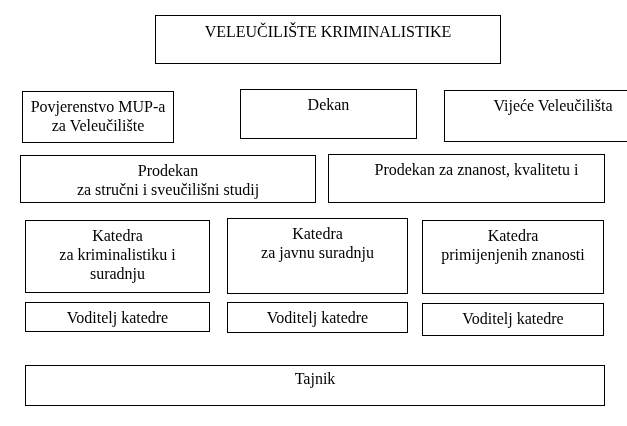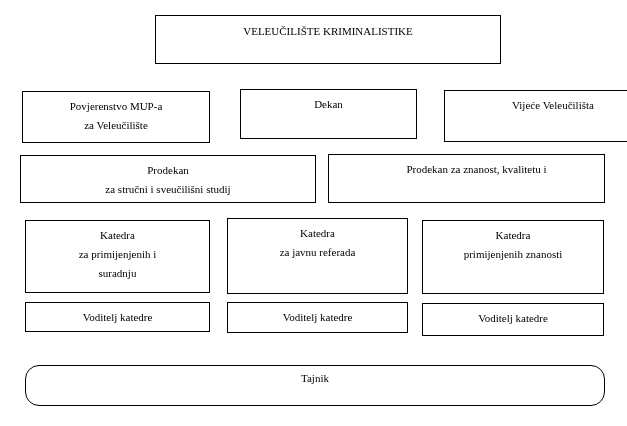--- a/index.html
+++ b/index.html
@@ -12,39 +12,39 @@
     color: #000000;
     overflow: hidden;
   }
   .box {
     position: absolute;
     box-sizing: border-box;
     border: 1.5px solid #000000;
     background: #ffffff;
     text-align: center;
     padding-top: 5px;
-    font-size: 11px;
+    font-size: 16px;
     line-height: 19px;
   }
   .line { white-space: nowrap; }
 
   
   .b-title        { left: 155px; top: 15px;  width: 346px; height: 49px; padding-top: 6px; }
-  .b-povjerenstvo { left: 22px;  top: 91px;  width: 188px; height: 52px; }
+  .b-povjerenstvo { left: 22px;  top: 91px;  width: 152px; height: 52px; }
   .b-dekan        { left: 240px; top: 89px;  width: 177px; height: 50px; }
   .b-vijece       { left: 444px; top: 90px;  width: 218px; height: 52px; }
   .b-prodekan1    { left: 20px;  top: 155px; width: 296px; height: 48px; }
   .b-prodekan2    { left: 328px; top: 154px; width: 277px; height: 49px; padding-left: 20px; }
   .b-katedra1     { left: 25px;  top: 220px; width: 185px; height: 73px; }
   .b-katedra2     { left: 227px; top: 218px; width: 181px; height: 76px; }
   .b-katedra3     { left: 422px; top: 220px; width: 182px; height: 74px; }
   .b-voditelj1    { left: 25px;  top: 302px; width: 185px; height: 30px; }
   .b-voditelj2    { left: 227px; top: 302px; width: 181px; height: 31px; }
   .b-voditelj3    { left: 422px; top: 303px; width: 182px; height: 33px; }
-  .b-tajnik       { left: 25px;  top: 365px; width: 580px; height: 41px; padding-top: 3px; border-radius: 14px; }
+  .b-tajnik       { left: 25px;  top: 365px; width: 580px; height: 41px; padding-top: 3px; }
 </style>
 </head>
 <body>
 
 <div class="canvas">
 
   <div class="box b-title">
     <div class="line">VELEUČILIŠTE KRIMINALISTIKE</div>
   </div>
 
@@ -65,27 +65,27 @@
     <div class="line">Prodekan</div>
     <div class="line">za stručni i sveučilišni studij</div>
   </div>
 
   <div class="box b-prodekan2">
     <div class="line">Prodekan za znanost, kvalitetu i</div>
   </div>
 
   <div class="box b-katedra1">
     <div class="line">Katedra</div>
-    <div class="line">za primijenjenih i</div>
+    <div class="line">za kriminalistiku i</div>
     <div class="line">suradnju</div>
   </div>
 
   <div class="box b-katedra2">
     <div class="line">Katedra</div>
-    <div class="line">za javnu referada</div>
+    <div class="line">za javnu suradnju</div>
   </div>
 
   <div class="box b-katedra3">
     <div class="line">Katedra</div>
     <div class="line">primijenjenih znanosti</div>
   </div>
 
   <div class="box b-voditelj1">
     <div class="line">Voditelj katedre</div>
   </div>

